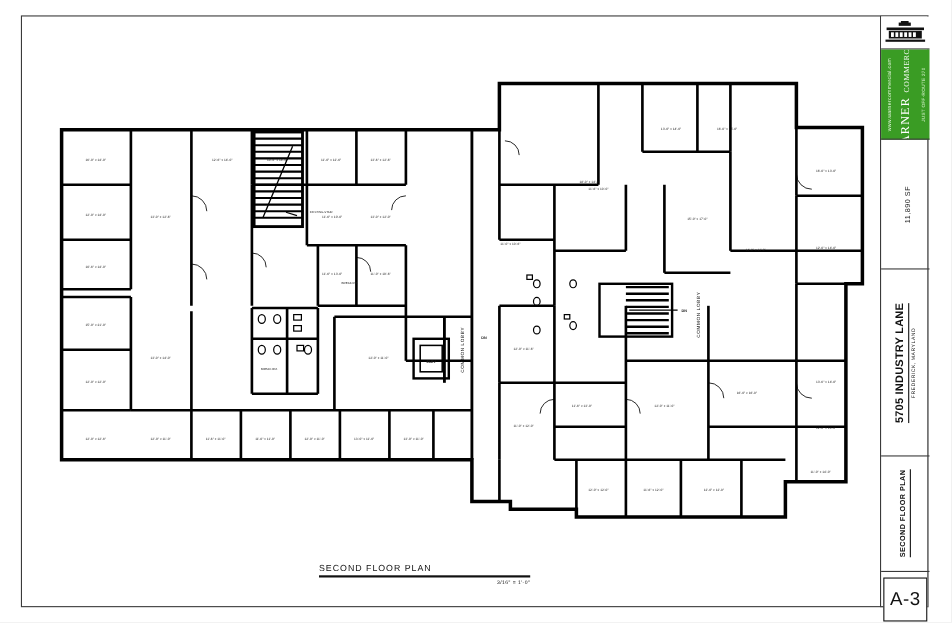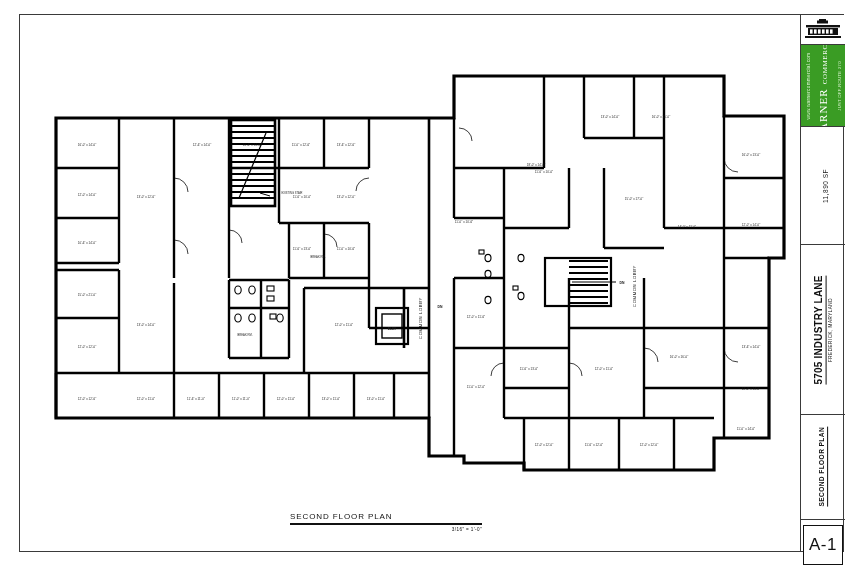--- a/index.html
+++ b/index.html
@@ -367,17 +367,17 @@
     <div id="tb-sheettitle" class="tb-cell">
       <div class="rotwrap">
           <div class="rotinner">
         <div class="st-main">SECOND FLOOR PLAN</div>
         <div class="st-rule"></div>
       </div>
         </div>
     </div>
 
     <div id="tb-num">
-      <span>A-1</span>
+      <span>A-3</span>
     </div>
   </div>
 
 </div>
 
 </body></html>

